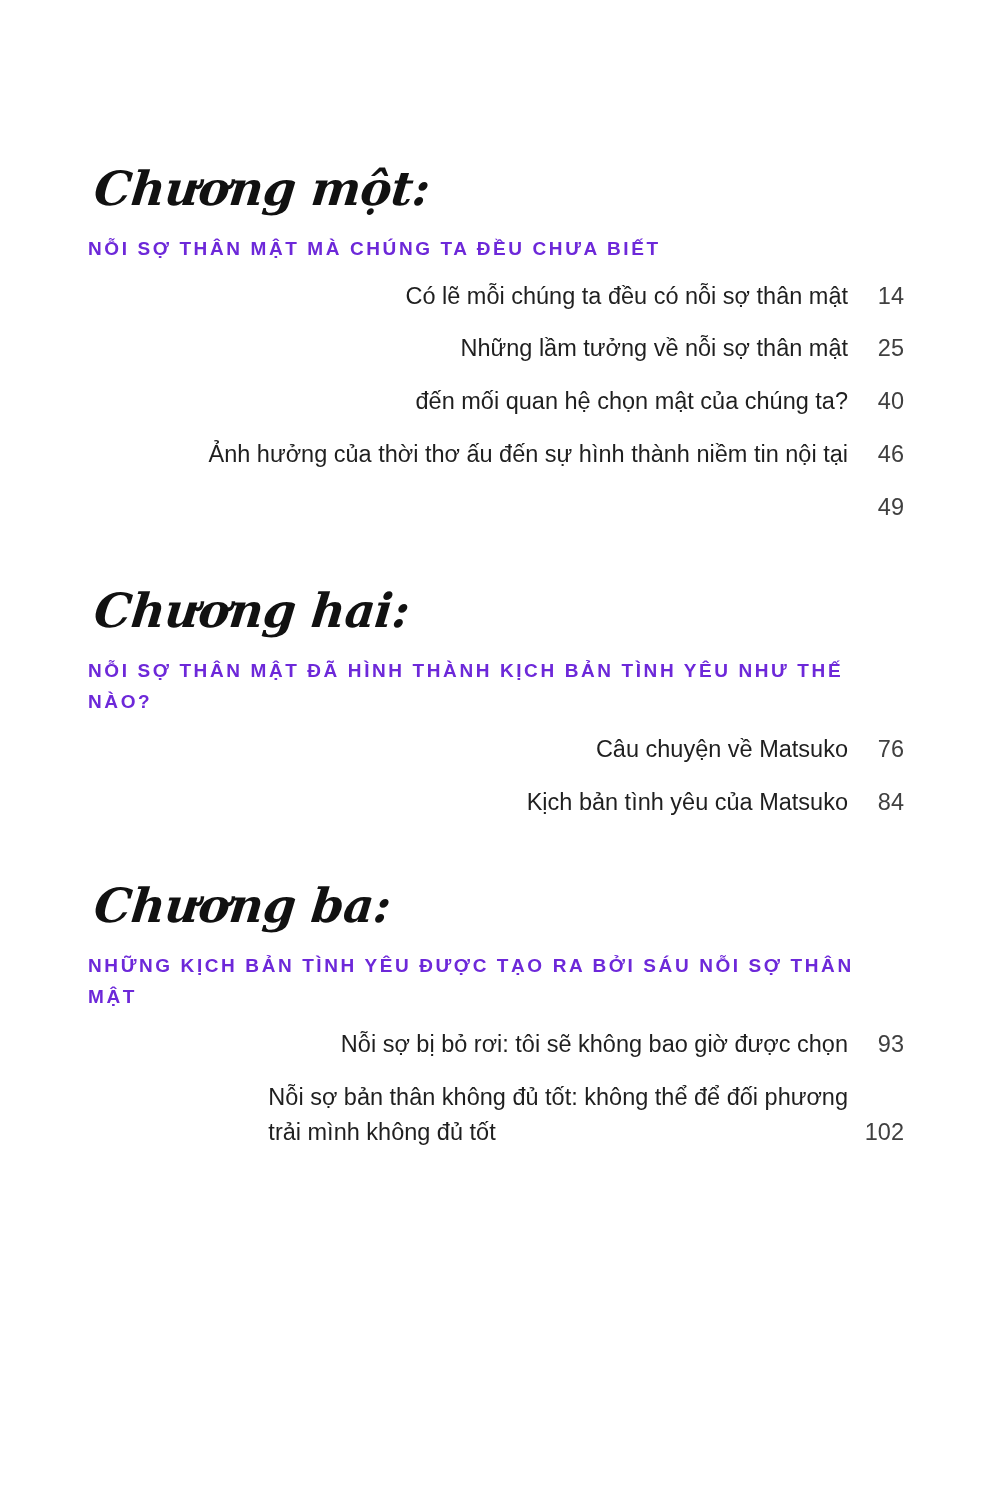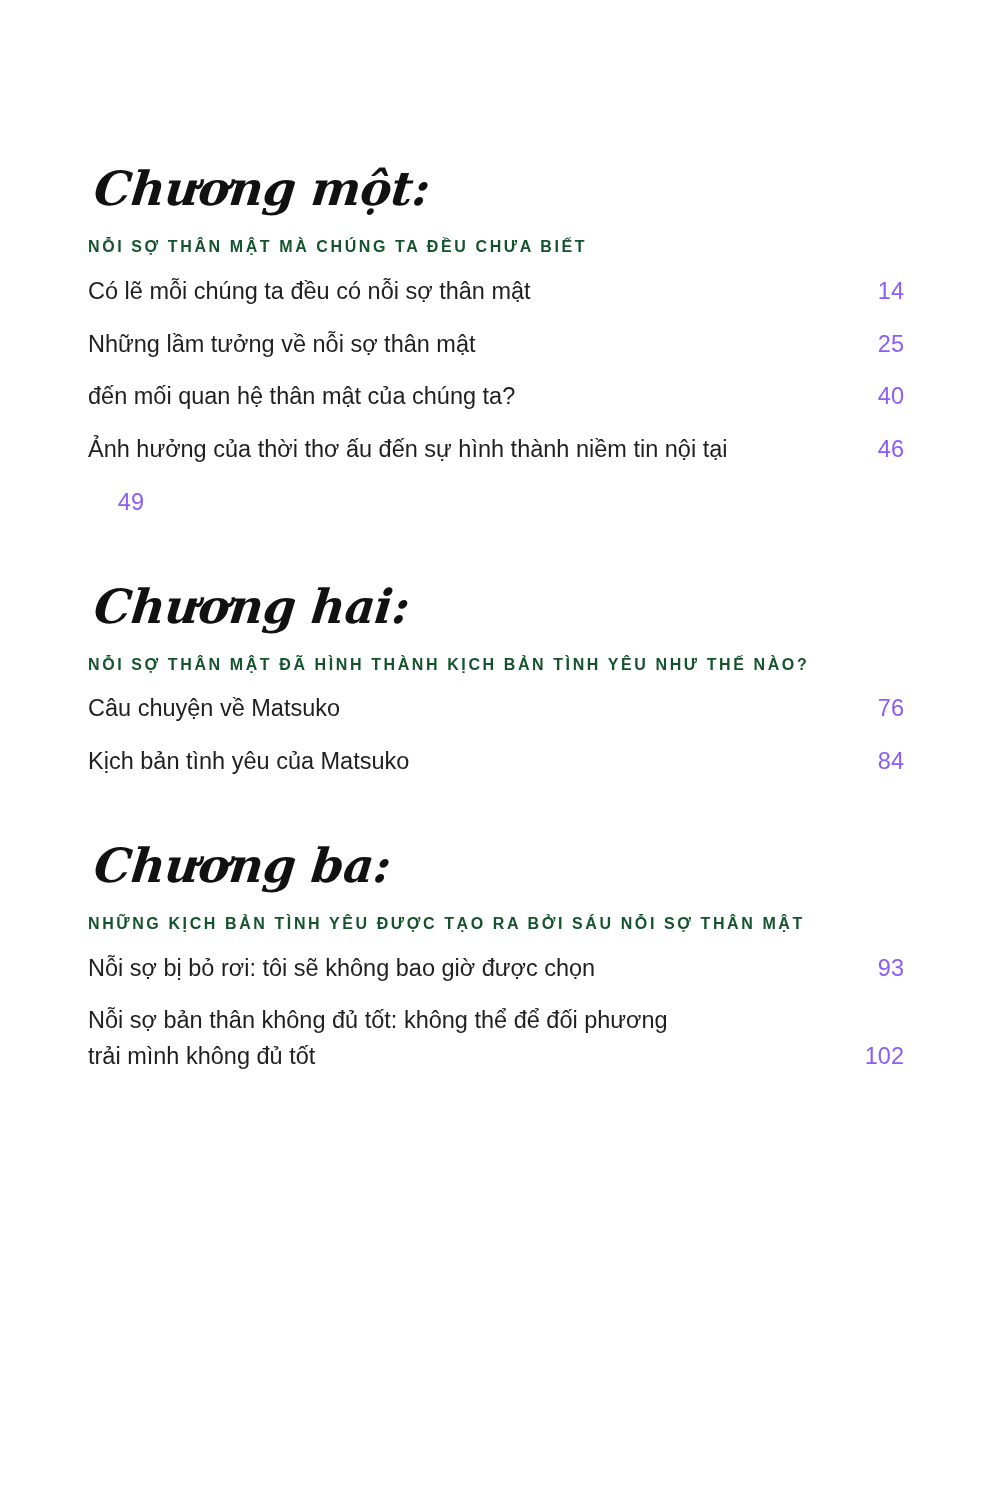--- a/index.html
+++ b/index.html
@@ -40,50 +40,50 @@
     font-size: 47px;
     line-height: 1.0;
     letter-spacing: -0.5px;
     color: #111111;
     margin: 0 0 22px 4px;
     transform: skewX(-6deg);
     transform-origin: left bottom;
   }
 
   .chapter-title {
-    font-size: 16px;
+    font-size: 19px;
     font-weight: 700;
     letter-spacing: 2.6px;
     line-height: 1.62;
-    color: #14532d;
+    color: #6d28d9;
     margin: 0 0 14px 0;
     text-transform: uppercase;
   }
 
   
   .entries {
     display: block;
   }
   .entry {
     display: flex;
     align-items: flex-start;
-    justify-content: space-between;
+    justify-content: flex-end;
     margin-bottom: 17px;
   }
   .entry-text {
     font-size: 23.5px;
     line-height: 1.52;
     color: #1f1f1f;
     max-width: 760px;
     flex: 0 1 auto;
   }
   .entry-page {
     font-size: 23.5px;
     line-height: 1.52;
-    color: #8b5cf6;
+    color: #404040;
     flex: 0 0 auto;
     min-width: 56px;
     text-align: right;
     align-self: flex-end;
   }
   .entry.two-line .entry-page {
     align-self: flex-end;
   }
   .entry-text .line {
     display: block;
@@ -104,21 +104,21 @@
         <div class="entry-page">14</div>
       </div>
 
       <div class="entry">
         <div class="entry-text">Những lầm tưởng về nỗi sợ thân mật</div>
         <div class="entry-page">25</div>
       </div>
 
       <div class="entry two-line">
         <div class="entry-text">
-          <span class="line">đến mối quan hệ thân mật của chúng ta?</span>
+          <span class="line">đến mối quan hệ chọn mật của chúng ta?</span>
         </div>
         <div class="entry-page">40</div>
       </div>
 
       <div class="entry">
         <div class="entry-text">Ảnh hưởng của thời thơ ấu đến sự hình thành niềm tin nội tại</div>
         <div class="entry-page">46</div>
       </div>
 
       <div class="entry">

